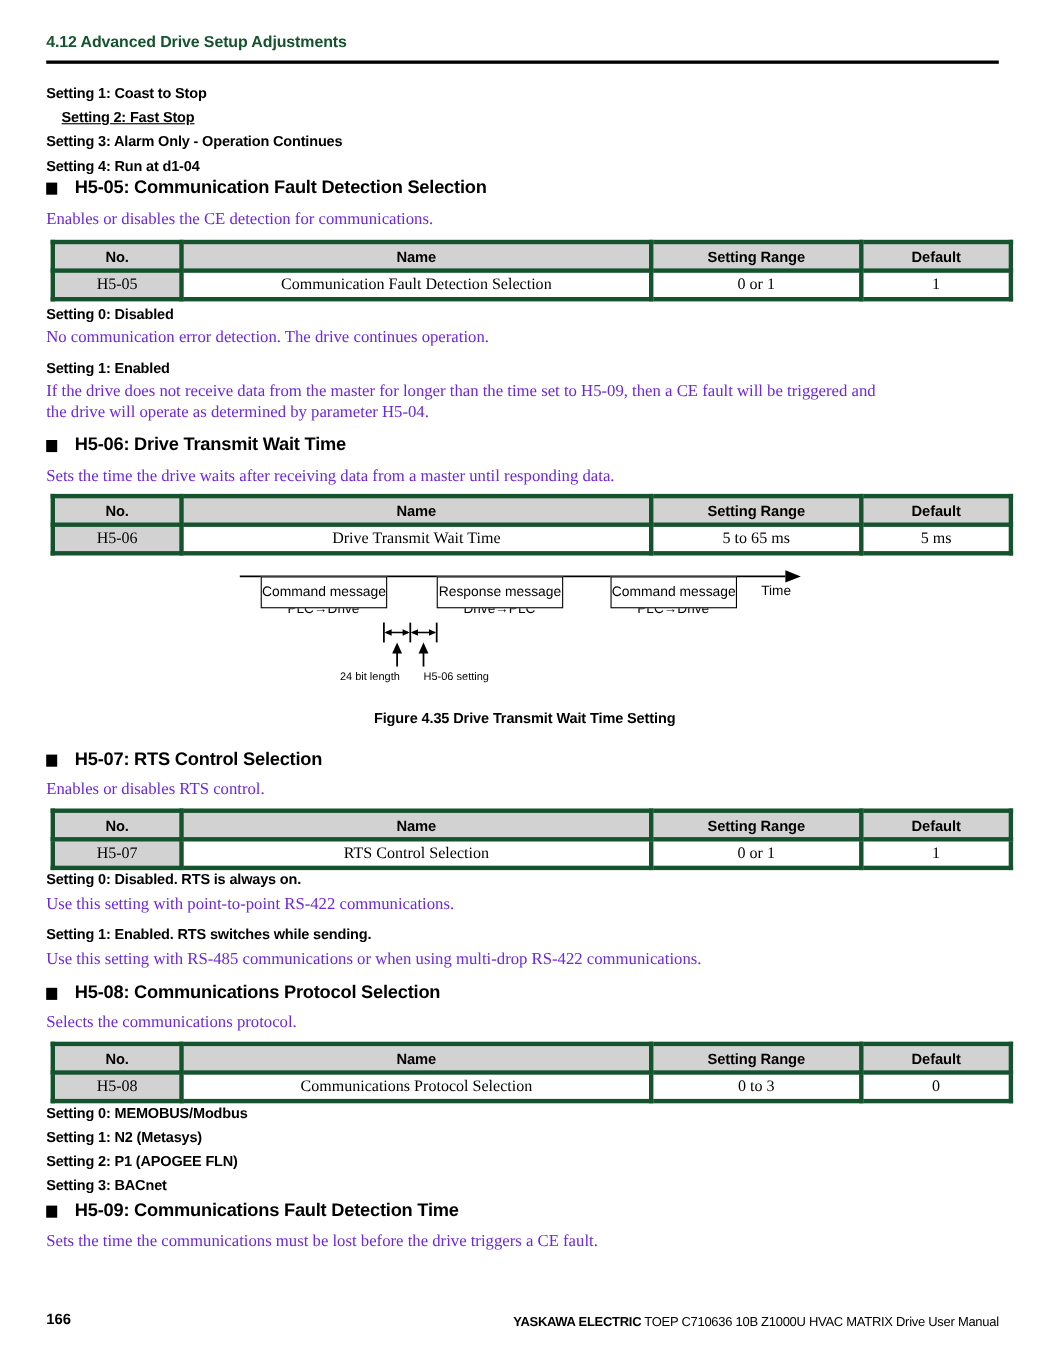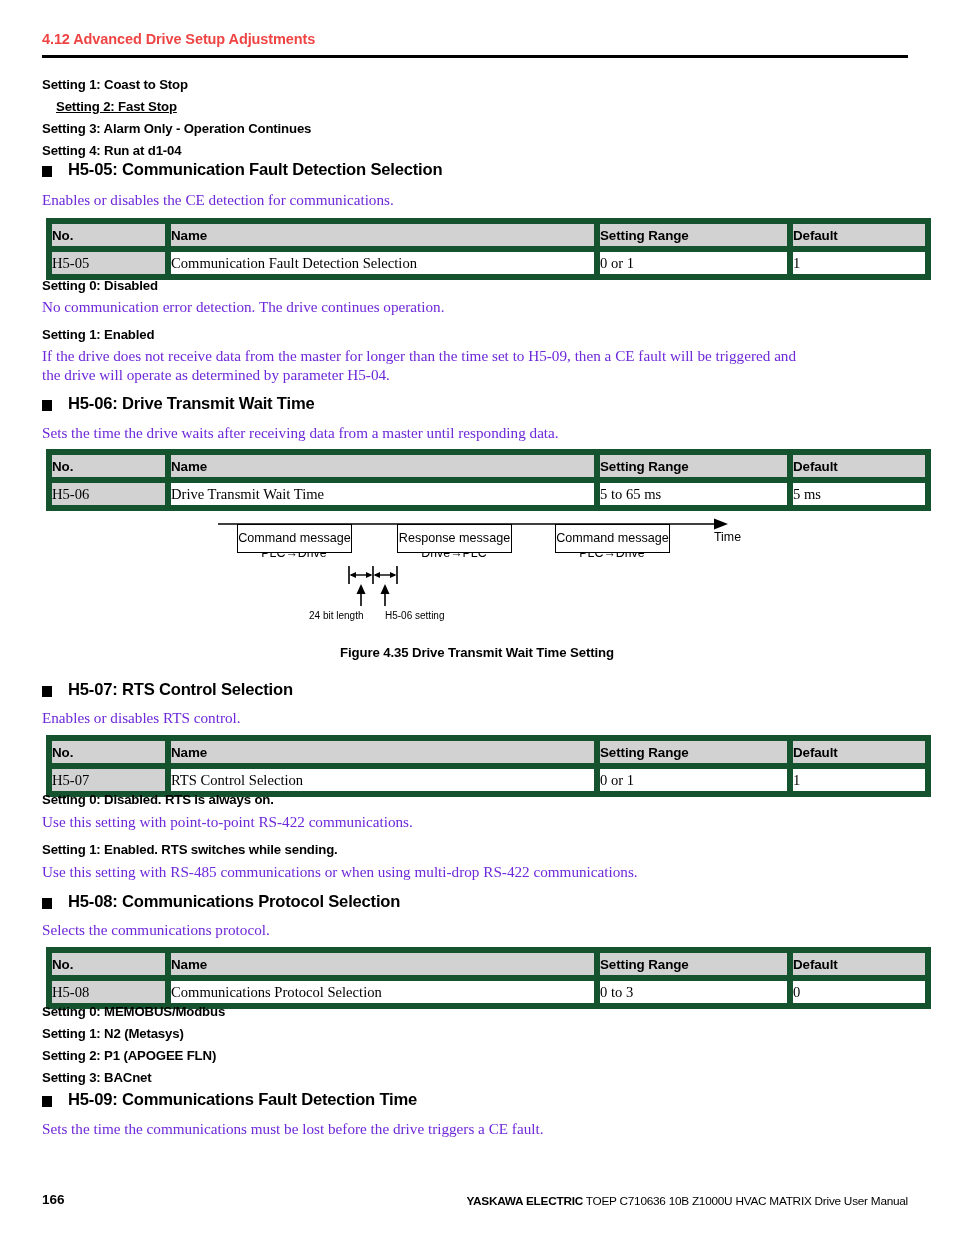--- a/index.html
+++ b/index.html
@@ -25,21 +25,21 @@
 
   
   .run-head {
     position: absolute;
     left: 42px;
     top: 31px;
     font-family: "Liberation Sans", sans-serif;
     font-weight: bold;
     font-size: 14.5px;
     letter-spacing: -0.1px;
-    color: #ef4444;
+    color: #14532d;
   }
   .head-rule {
     position: absolute;
     left: 42px;
     top: 55px;
     width: 866px;
     height: 3px;
     background: #000;
   }
 
@@ -76,23 +76,23 @@
     background: #000;
   }
 
   
   .ptable {
     position: absolute;
     border-collapse: collapse;
     table-layout: fixed;
   }
   .ptable td, .ptable th {
-    border: 6px solid #14532d;
+    border: 4px solid #14532d;
     padding: 0;
-    text-align: left;
+    text-align: center;
     vertical-align: middle;
   }
   .ptable thead th {
     background: #d2d2d2;
     font-family: "Liberation Sans", sans-serif;
     font-weight: bold;
     font-size: 13.4px;
     height: 22px;
     letter-spacing: -0.1px;
   }
@@ -256,21 +256,21 @@
 
     <svg width="954" height="170" style="position:absolute; left:0; top:0; overflow:visible;">
       <line x1="218" y1="26" x2="714" y2="26" stroke="#000" stroke-width="1.6"></line>
       <polygon points="714,20.5 728,26 714,31.5" fill="#000"></polygon>
     </svg>
 
     <div class="msg-box" style="left:237px; top:26px; width:113px;">Command message</div>
     <div class="msg-box" style="left:397px; top:26px; width:113px;">Response message</div>
     <div class="msg-box" style="left:555px; top:26px; width:113px;">Command message</div>
 
-    <div class="time-label" style="left:692px; top:32px;margin-left:22px;">Time</div>
+    <div class="time-label" style="left:692px; top:32px;">Time</div>
 
     <svg width="954" height="170" style="position:absolute; left:0; top:0; overflow:visible;">
 
       <line x1="349" y1="68" x2="349" y2="86" stroke="#000" stroke-width="1.6"></line>
       <line x1="373" y1="68" x2="373" y2="86" stroke="#000" stroke-width="1.6"></line>
       <line x1="397" y1="68" x2="397" y2="86" stroke="#000" stroke-width="1.6"></line>
 
       <line x1="351" y1="77" x2="371" y2="77" stroke="#000" stroke-width="1.4"></line>
       <polygon points="349.5,77 356,74 356,80" fill="#000"></polygon>
       <polygon points="372.5,77 366,74 366,80" fill="#000"></polygon>

